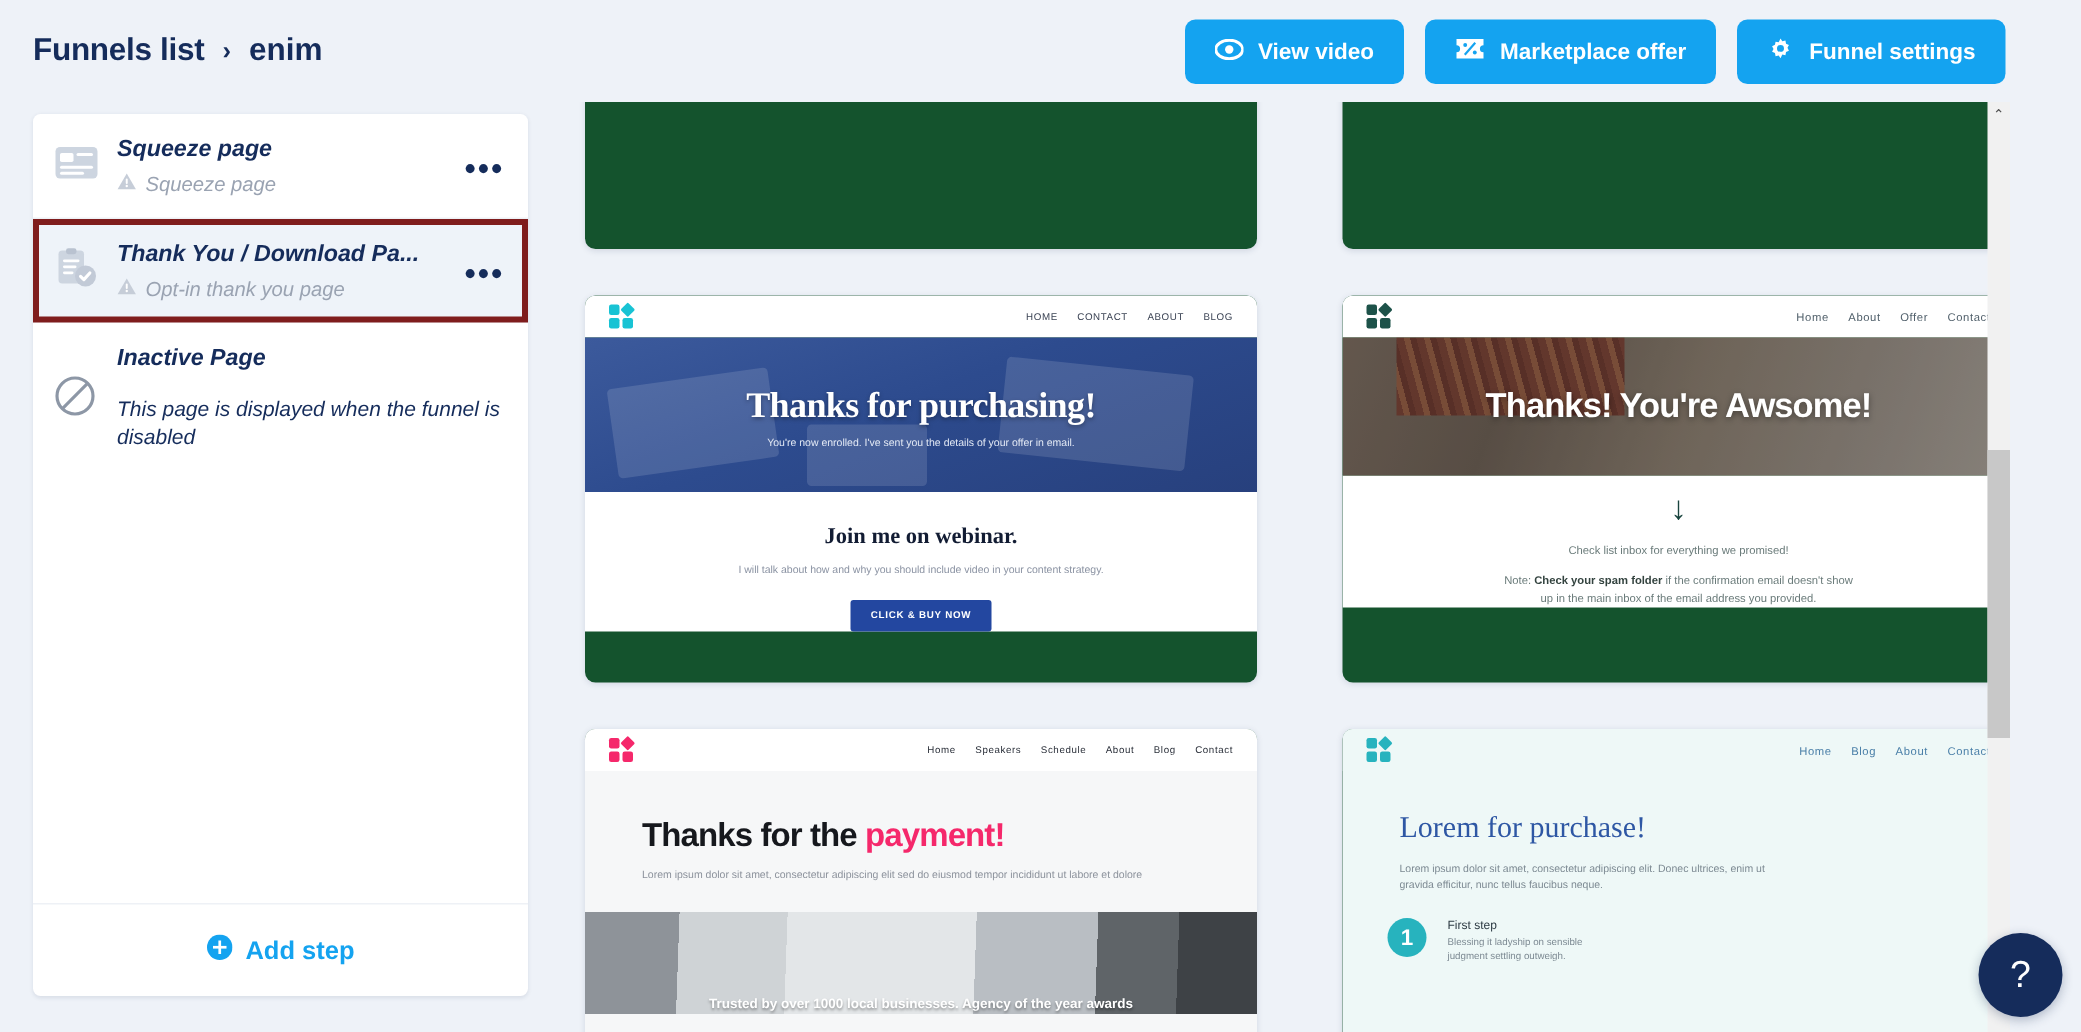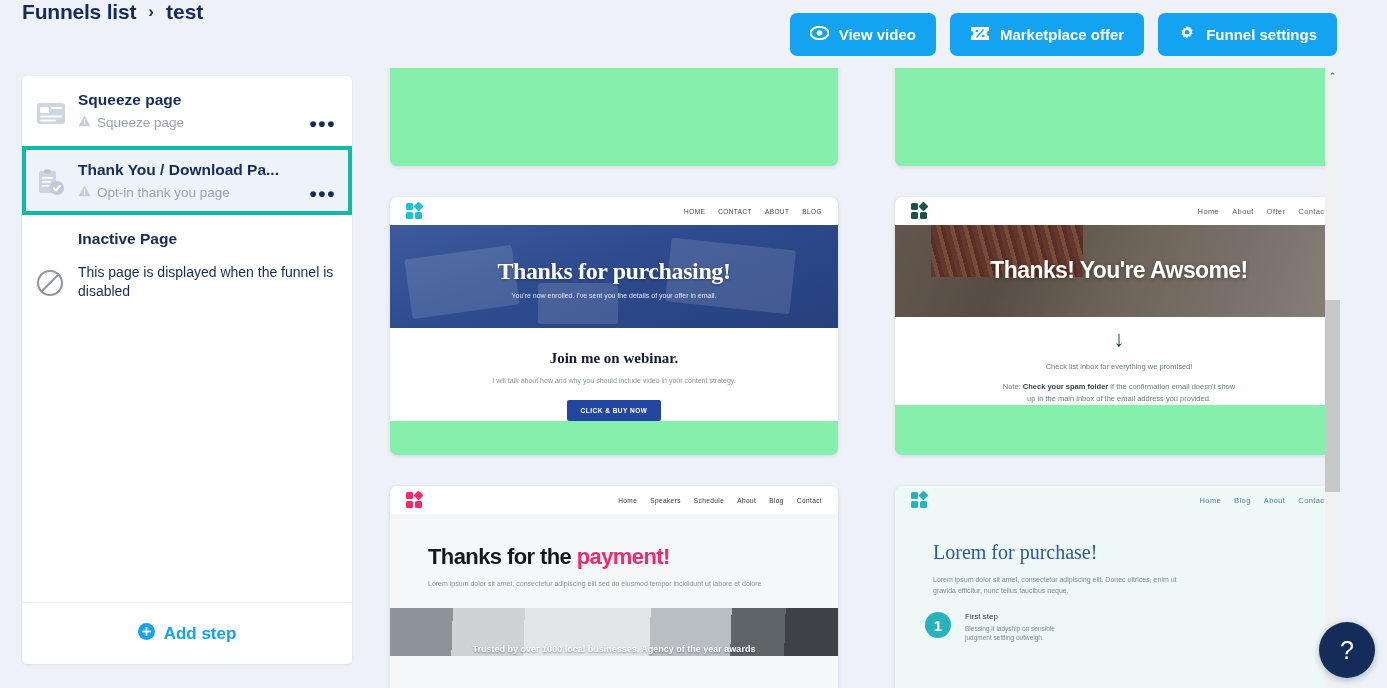--- a/index.html
+++ b/index.html
@@ -7,21 +7,21 @@
     width: 1387px; height: 688px;
     background: #eef2f8;
     font-family: "Liberation Sans", sans-serif;
     overflow: hidden;
   }
 
   
   .header {
     position: absolute; top: 0; left: 0; width: 1359px; height: 68px;
     background: #eef2f8;
-    display: flex; align-items: flex-start;
+    display: flex; align-items: center;
   }
   .breadcrumb {
     display: flex; align-items: center; gap: 12px;
     margin-left: 22px;
   }
   .bc-link {
     font-size: 21px; font-weight: bold; color: #152c5b;
     letter-spacing: -0.2px;
     cursor: pointer;
   }
@@ -49,29 +49,30 @@
     position: absolute; left: 22px; top: 76px;
     width: 330px; height: 588px;
     background: #ffffff;
     border-radius: 5px;
     box-shadow: 0 1px 3px rgba(20,40,80,0.10);
     display: flex; flex-direction: column;
     overflow: hidden;
   }
   .steps { flex: 1; }
   .step-row {
-    display: flex; align-items: flex-end;
+    display: flex; align-items: center;
     padding: 14px 16px 14px 14px;
     position: relative;
     cursor: pointer;
     border-bottom: 1px solid #eef1f6;
+    font-style: italic;
   }
   .step-row.selected {
     background: #eef3f9;
-    border: 4px solid #14b8a6;
+    border: 4px solid #7f1d1d;
     padding: 10px 12px 10px 10px;
   }
   .step-icon { width: 34px; flex: none; padding-top: 2px; }
   .step-body { flex: 1; min-width: 0; padding-left: 8px; }
   .step-title {
     font-size: 15.5px; font-weight: bold; color: #152c5b;
     white-space: nowrap; overflow: hidden; text-overflow: ellipsis;
     line-height: 20px;
   }
   .step-sub {
@@ -106,21 +107,21 @@
   }
   .grid {
     position: absolute; left: 0; top: -160px;
     width: 960px;
     display: grid;
     grid-template-columns: 448px 448px;
     gap: 31px 57px;
     padding: 0 19px;
   }
   .card {
-    background: #86efac; border-radius: 7px;
+    background: #14532d; border-radius: 7px;
     box-shadow: 0 1px 4px rgba(20,40,80,0.13);
     overflow: hidden;
     height: 258px;
     cursor: pointer;
   }
 
   
   .mini-nav {
     height: 28px; display: flex; align-items: center;
     padding: 0 16px; background: #fff;
@@ -196,21 +197,21 @@
   }
   .c4-note b { color: #33433f; }
 
   
   .c5-body { background: #f6f7f8; height: 100%; }
   .c5-head { padding: 30px 38px 0; }
   .c5-title { font-size: 22px; font-weight: bold; color: #16181d; letter-spacing: -0.6px; }
   .c5-title em { font-style: normal; color: #f5286b; }
   .c5-p { font-size: 7px; color: #8c929c; margin-top: 10px; }
   .c5-photo {
-    margin-top: 21px; height: 48px; position: relative; overflow: hidden;
+    margin-top: 21px; height: 68px; position: relative; overflow: hidden;
     background: linear-gradient(92deg,#8e9399 0 14%,#cfd3d6 14% 30%,#e3e6e8 30% 58%,#b9bec3 58% 76%,#5f6468 76% 88%,#3e4246 88% 100%);
   }
   .c5-cap {
     position: absolute; left: 0; right: 0; bottom: 2px; text-align: center;
     color: #fff; font-size: 9px; font-weight: bold;
     text-shadow: 0 1px 2px rgba(0,0,0,.4);
   }
 
   
   .c6 { background: #eef8f7; height: 100%; }
@@ -251,21 +252,21 @@
     box-shadow: 0 2px 7px rgba(20,40,80,.3);
   }
 </style>
 </head>
 <body>
 
 <div class="header">
   <div class="breadcrumb">
     <span class="bc-link">Funnels list</span>
     <span class="bc-sep">›</span>
-    <span class="bc-current">test</span>
+    <span class="bc-current">enim</span>
   </div>
 
   <div class="header-actions">
     <button class="hbtn">
       <span>
         <svg width="19" height="14" viewBox="0 0 19 14">
             <ellipse cx="9.5" cy="7" rx="9" ry="6.2" fill="none" stroke="#fff" stroke-width="2"></ellipse>
             <circle cx="9.5" cy="7" r="2.8" fill="#fff"></circle>
           </svg>
       </span>

